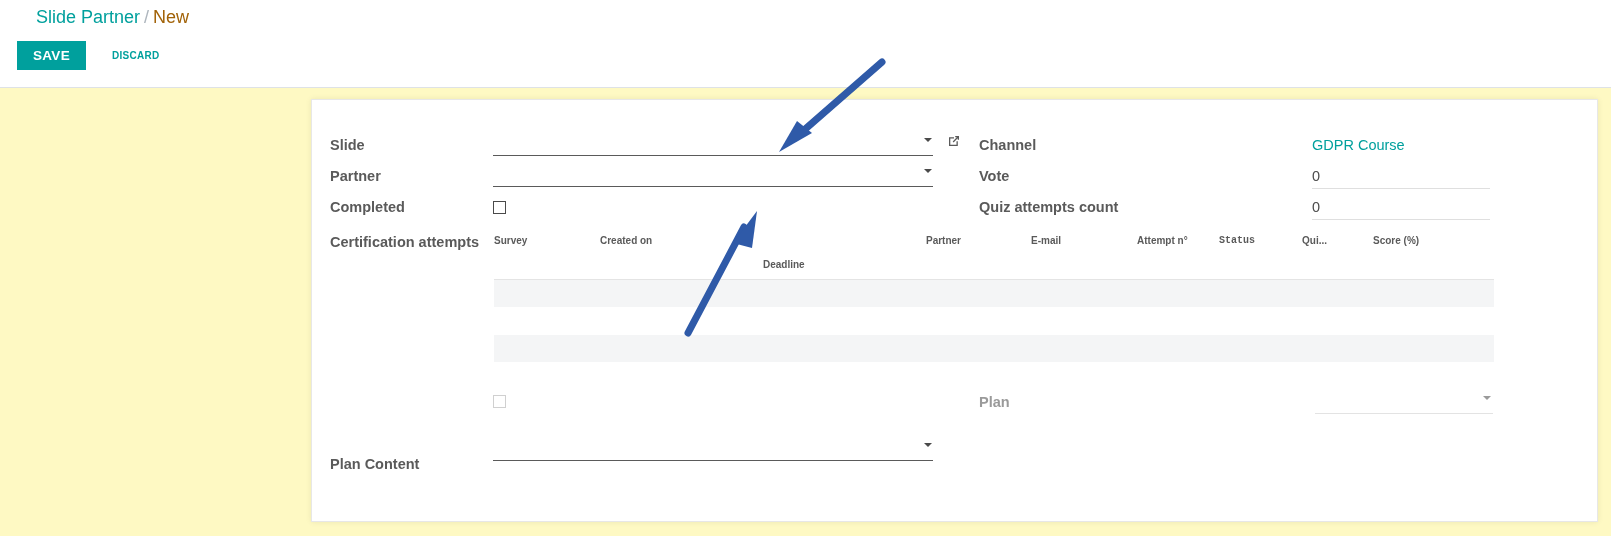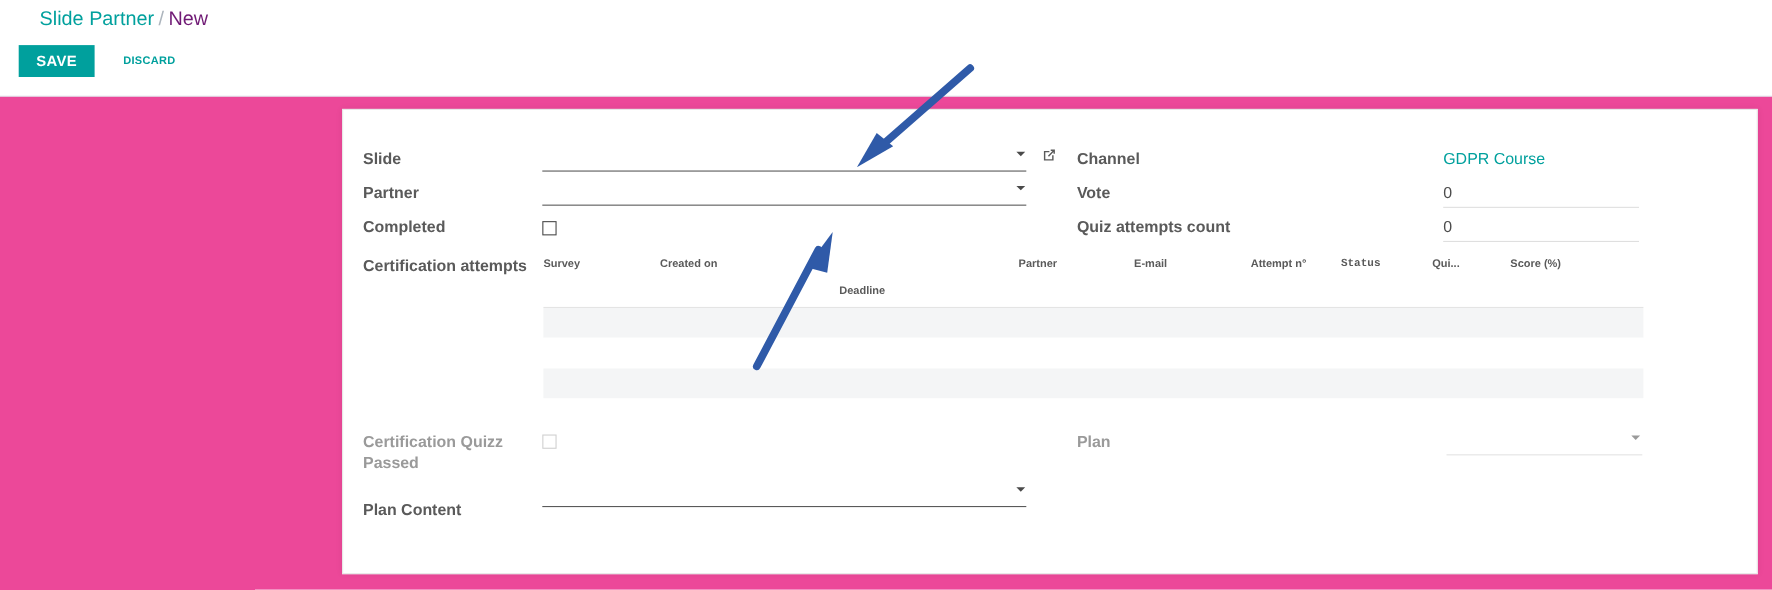--- a/index.html
+++ b/index.html
@@ -37,21 +37,21 @@
     color: #00A09D;
     cursor: pointer;
     margin-left: 19px;
   }
   .breadcrumb .crumb-sep {
     color: #adb5bd;
     margin: 0 4px;
     font-weight: 300;
   }
   .breadcrumb .crumb-current {
-    color: #701a75;
+    color: #a16207;
   }
 
   .btn-row {
     position: absolute;
     left: 17px;
     top: 41px;
     display: flex;
     align-items: center;
   }
   .btn-save {
@@ -79,21 +79,21 @@
     cursor: pointer;
     font-family: "Liberation Sans", sans-serif;
   }
 
   
   .page-body {
     position: absolute;
     left: 0; top: 88px;
     width: 1611px;
     height: 448px;
-    background: #ec4899;
+    background: #fef9c3;
   }
   .sheet {
     position: absolute;
     left: 311px;
     top: 11px;
     width: 1287px;
     height: 423px;
     background: #ffffff;
     border: 1px solid #e7e7e7;
     box-shadow: 0 0 6px rgba(0,0,0,0.08);
@@ -256,21 +256,20 @@
         <div class="o2m-th" style="width:82px;">Attempt n°</div>
         <div class="o2m-th" style="width:83px;font-family:Liberation Mono, monospace;">Status</div>
         <div class="o2m-th" style="width:71px;">Qui...</div>
         <div class="o2m-th" style="width:80px;">Score (%)</div>
       </div>
       <div class="o2m-row"></div>
       <div class="o2m-gap"></div>
       <div class="o2m-row"></div>
     </div>
 
-    <div class="field-label muted" style="left:18px; top:293px; width:150px; white-space:normal;">Certification Quizz Passed</div>
     <div class="checkbox disabled" style="left:181px; top:295px;"></div>
 
     <div class="field-label" style="left:18px; top:355px;">Plan Content</div>
     <div class="field-underline" style="left:181px; top:360px; width:440px;"></div>
     <div class="caret" style="left:612px; top:343px;"></div>
 
     <div class="field-label muted" style="left:667px; top:293px;">Plan</div>
     <div class="field-underline faint" style="left:1003px; top:313px; width:178px;"></div>
     <div class="caret muted" style="left:1171px; top:296px;"></div>
 

